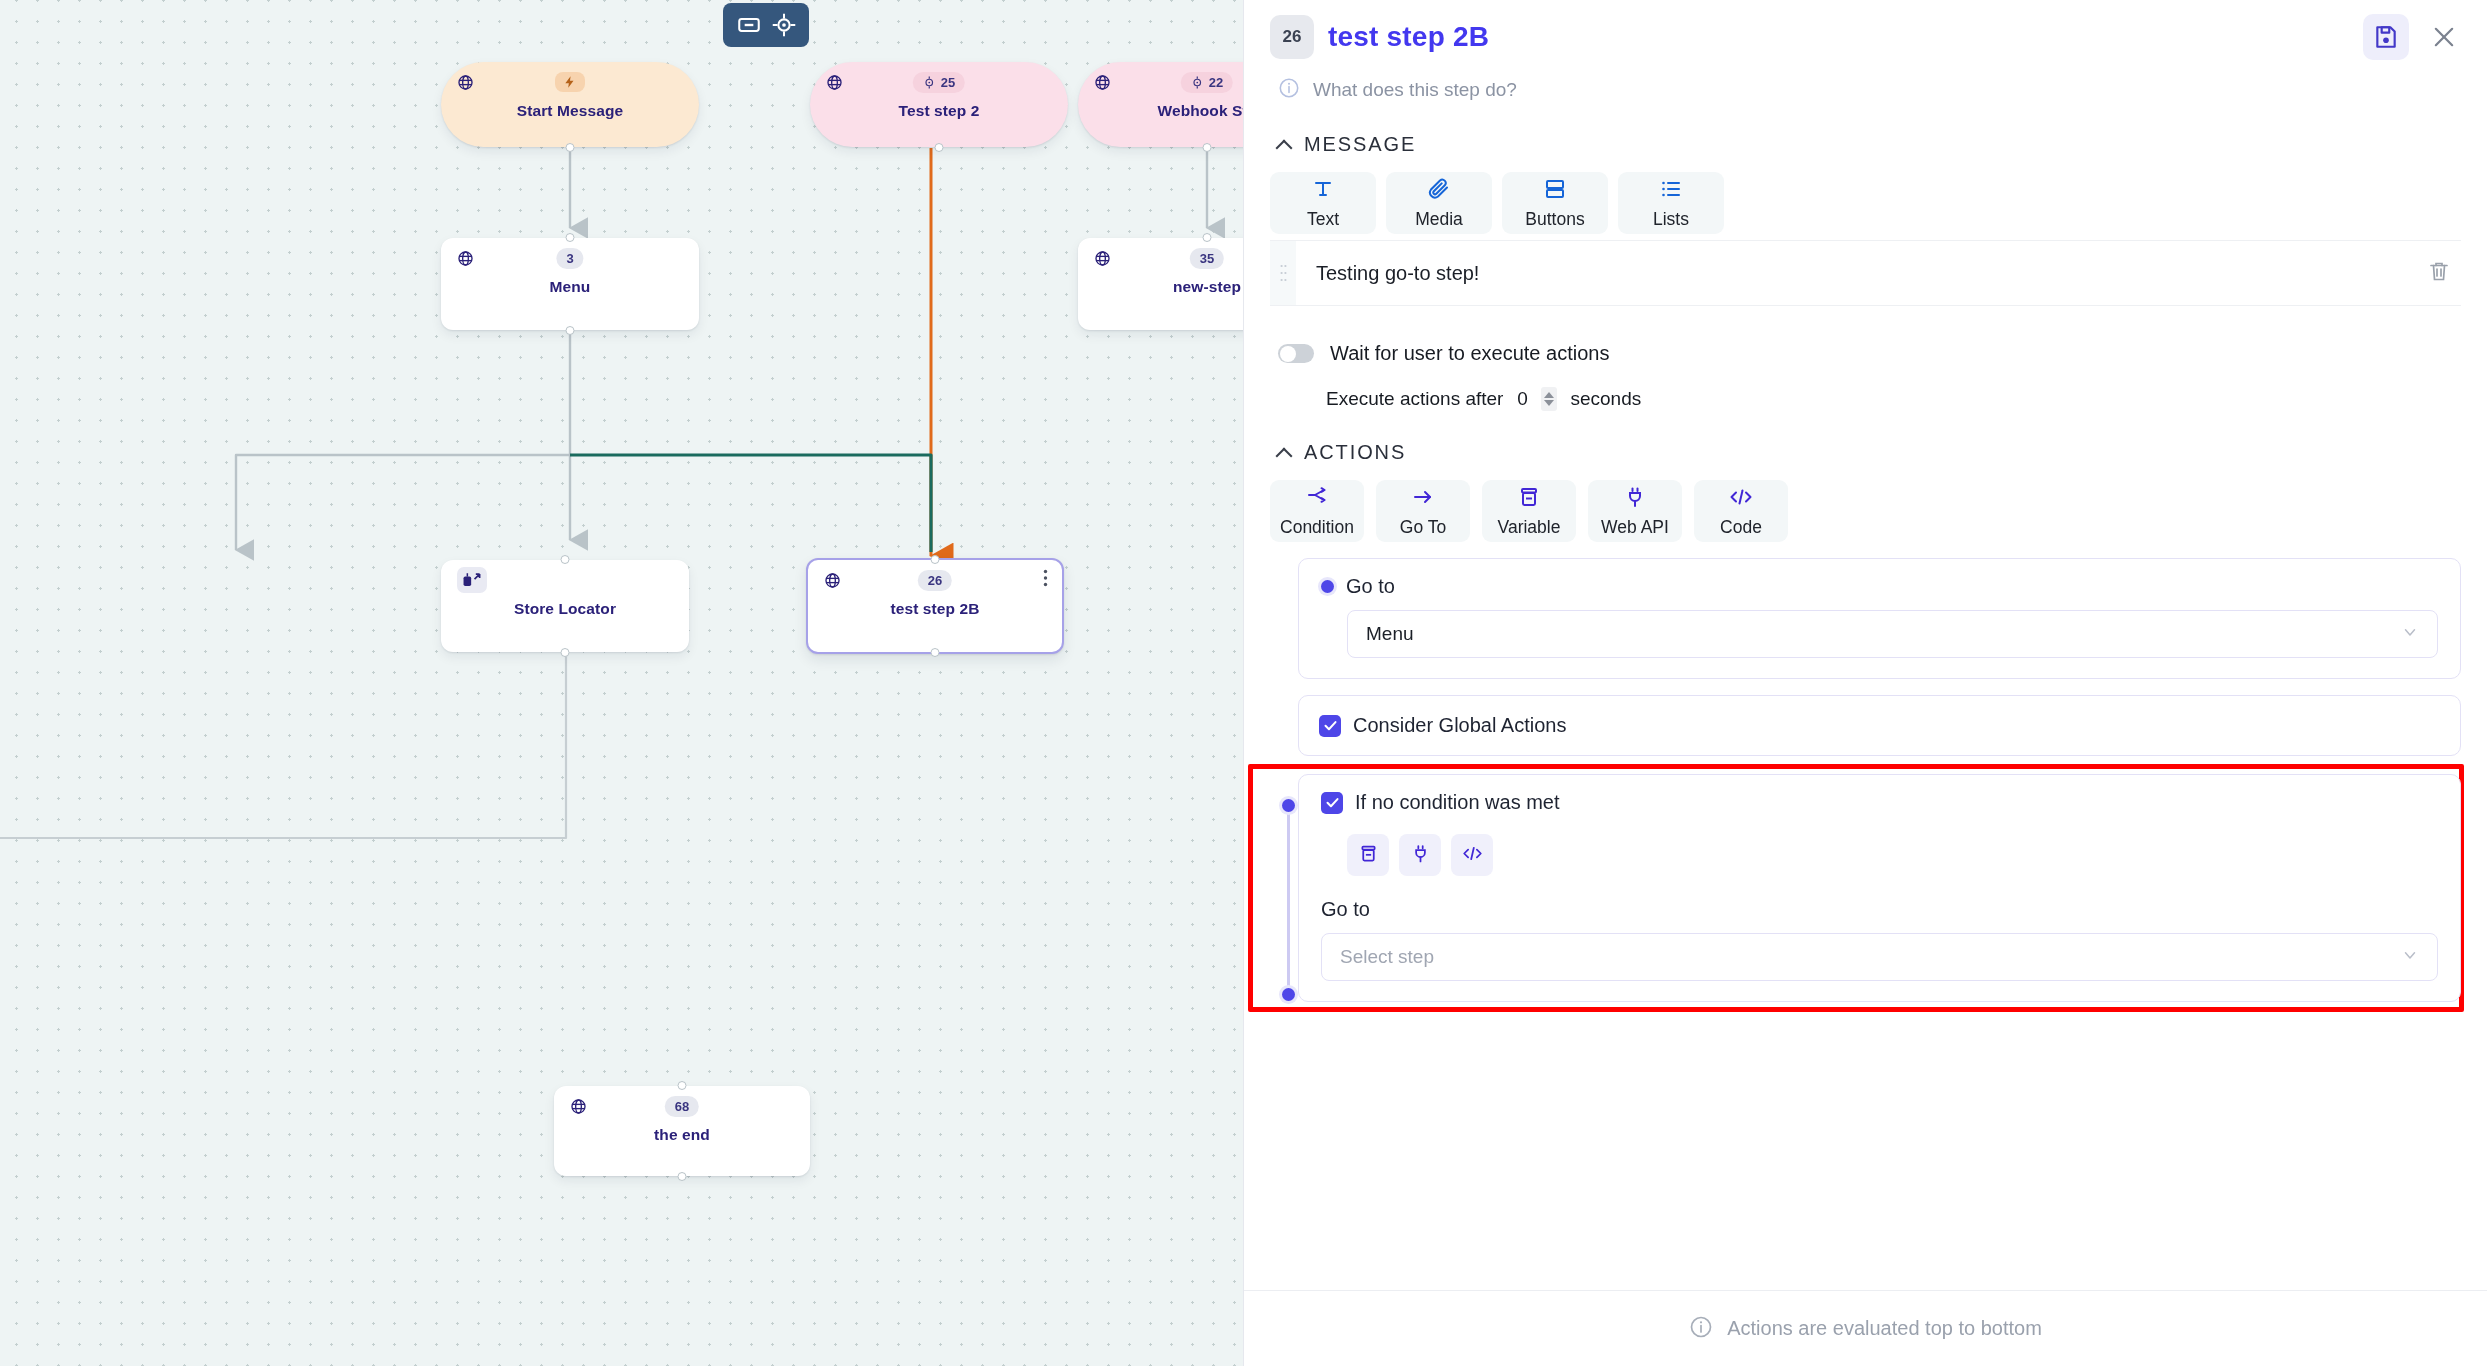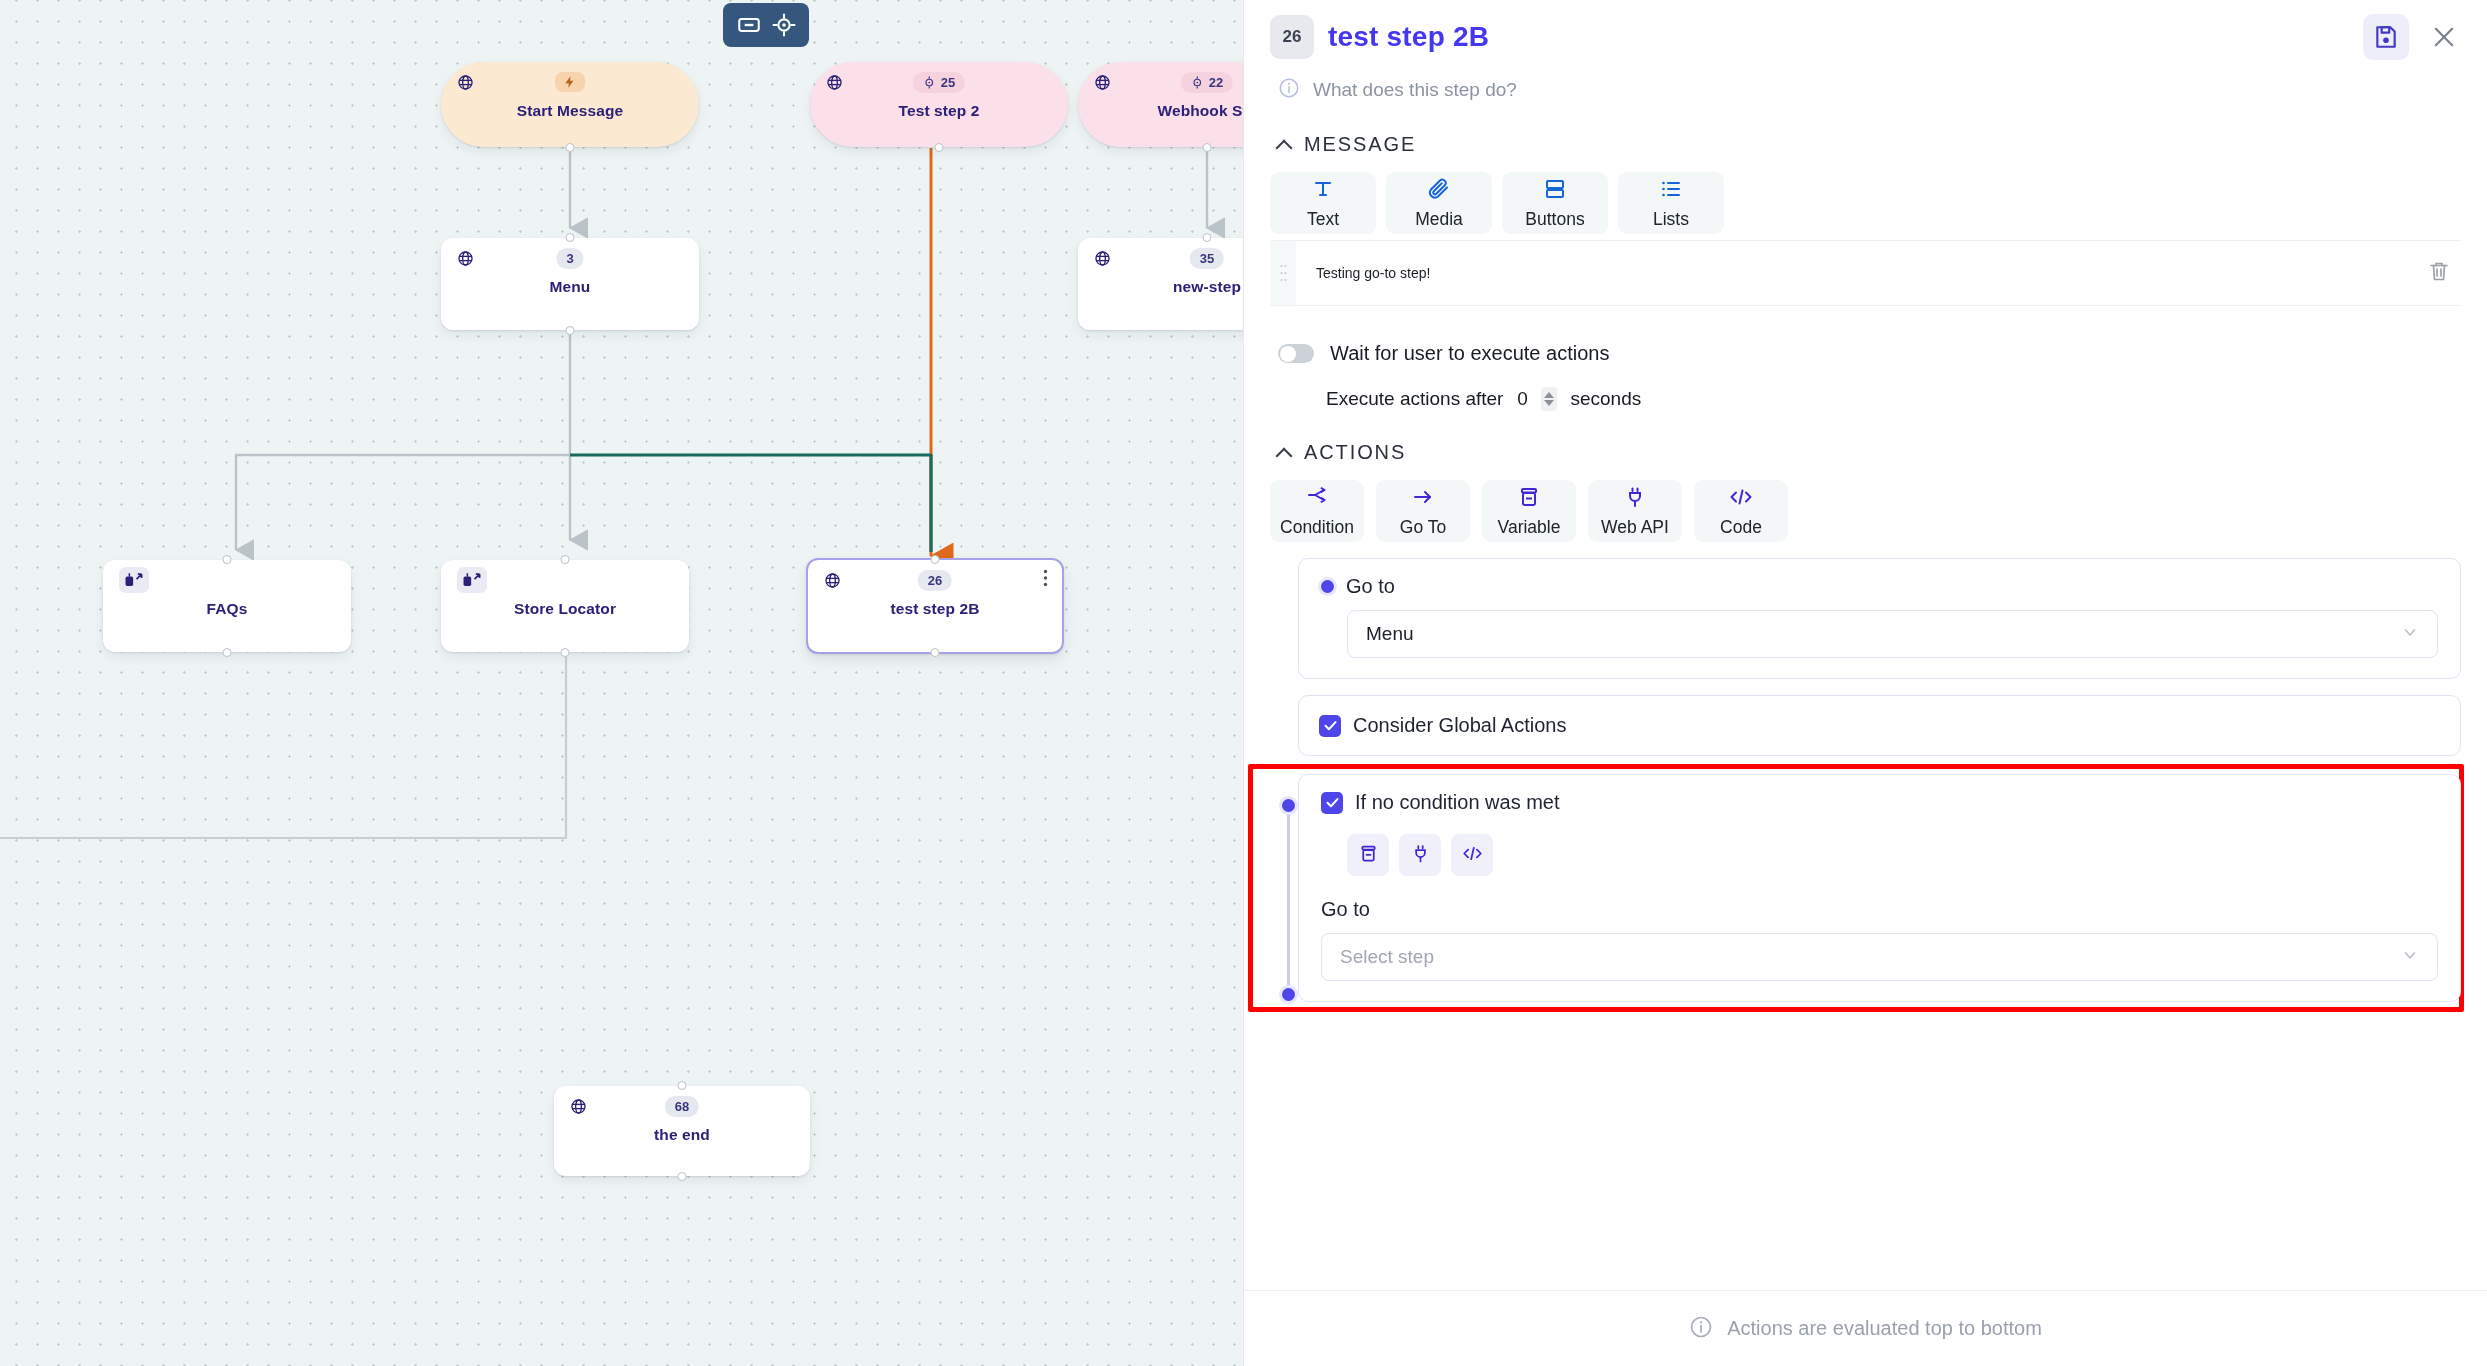--- a/index.html
+++ b/index.html
@@ -131,21 +131,21 @@
   .type-btn .tlabel { font-size: 17.5px; color:#20242c; }
 
   .msg-block {
     margin-top: 6px; background:#fff; border-top:1px solid #eef0f3; border-bottom:1px solid #eef0f3;
     display:flex; align-items:center; min-height: 66px; position:relative;
   }
   .drag-handle {
     width: 26px; align-self:stretch; background:#f6f9fa;
     display:flex; align-items:center; justify-content:center; cursor:grab;
   }
-  .msg-text { font-size: 14px; color:#1b1f27; padding-left: 20px; }
+  .msg-text { font-size: 20px; color:#1b1f27; padding-left: 20px; }
   .trash { position:absolute; right: 10px; top:50%; transform:translateY(-50%); cursor:pointer; }
 
   .toggle-row { display:flex; align-items:center; gap: 16px; margin-top: 36px; margin-left: 8px; }
   .switch { width: 36px; height: 19px; border-radius: 10px; background:#cdd2d8; position:relative; cursor:pointer; }
   .switch .knob { position:absolute; left:1.5px; top:1.5px; width:16px; height:16px; border-radius:50%; background:#fff; }
   .toggle-label { font-size: 20px; color:#171b22; }
 
   .exec-row { display:flex; align-items:center; gap: 13px; margin-top: 22px; margin-left: 56px; font-size:19px; color:#171b22; }
   .exec-val { font-size:19px; color:#171b22; min-width:12px; text-align:center; }
   .stepper { width:16px; height:24px; background:#f0f1f3; border-radius:3px; display:flex; flex-direction:column; align-items:center; justify-content:center; gap:2px; cursor:pointer;}
@@ -355,34 +355,20 @@
           </svg>
         </span>
         <span class="nbadge">
           <span>35</span>
         </span>
       </div>
       <div class="ntitle">new-step</div>
       <div class="port" style="left:50%;top:-5px;transform:translateX(-50%);"></div>
     </div>
 
-    <div class="node stack-shadow" style="left:103px;top:560px;width:248px;height:92px;">
-      <div class="nhead">
-        <span class="nicon" style="background:#e9eaf3;border-radius:7px;width:30px;height:26px;">
-          <svg width="22" height="18" viewBox="0 0 26 20" fill="none" stroke="#2b2179" stroke-width="1.8">
-            <rect x="3" y="6" width="9" height="11" rx="2" fill="#2b2179" stroke="none"></rect>
-            <line x1="7.5" y1="2" x2="7.5" y2="6"></line>
-            <path d="M16 9 L22 3 M22 3 L17.5 3 M22 3 L22 7.5" stroke-width="2"></path>
-          </svg>
-        </span>
-      </div>
-      <div class="ntitle">FAQs</div>
-      <div class="port" style="left:50%;top:-5px;transform:translateX(-50%);"></div>
-      <div class="port" style="left:50%;bottom:-5px;transform:translateX(-50%);"></div>
-    </div>
 
     <div class="node stack-shadow" style="left:441px;top:560px;width:248px;height:92px;">
       <div class="nhead">
         <span class="nicon" style="background:#e9eaf3;border-radius:7px;width:30px;height:26px;">
           <svg width="22" height="18" viewBox="0 0 26 20" fill="none" stroke="#2b2179" stroke-width="1.8">
             <rect x="3" y="6" width="9" height="11" rx="2" fill="#2b2179" stroke="none"></rect>
             <line x1="7.5" y1="2" x2="7.5" y2="6"></line>
             <path d="M16 9 L22 3 M22 3 L17.5 3 M22 3 L22 7.5" stroke-width="2"></path>
           </svg>
         </span>

